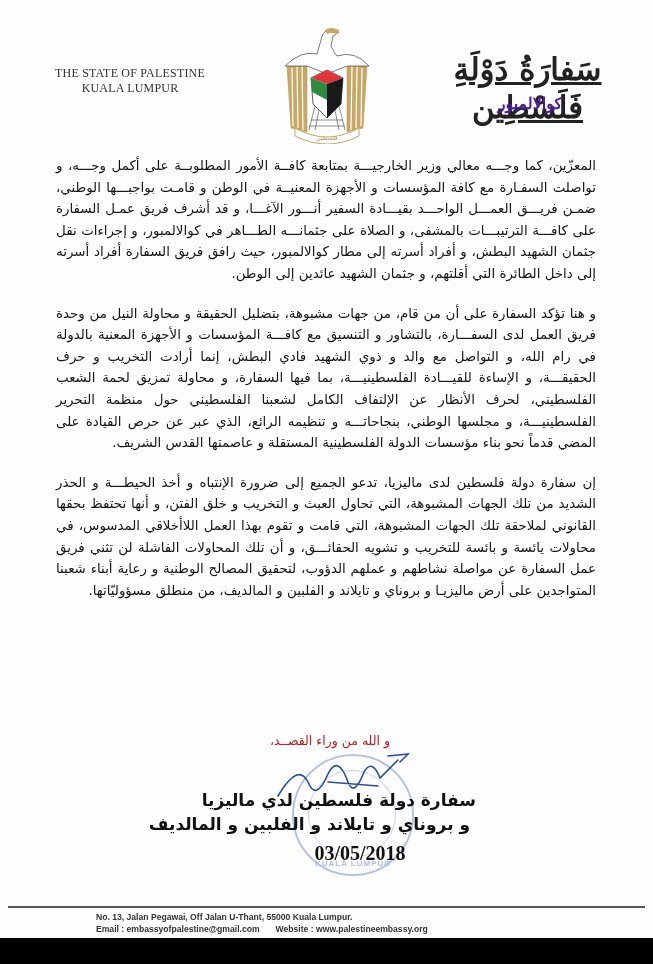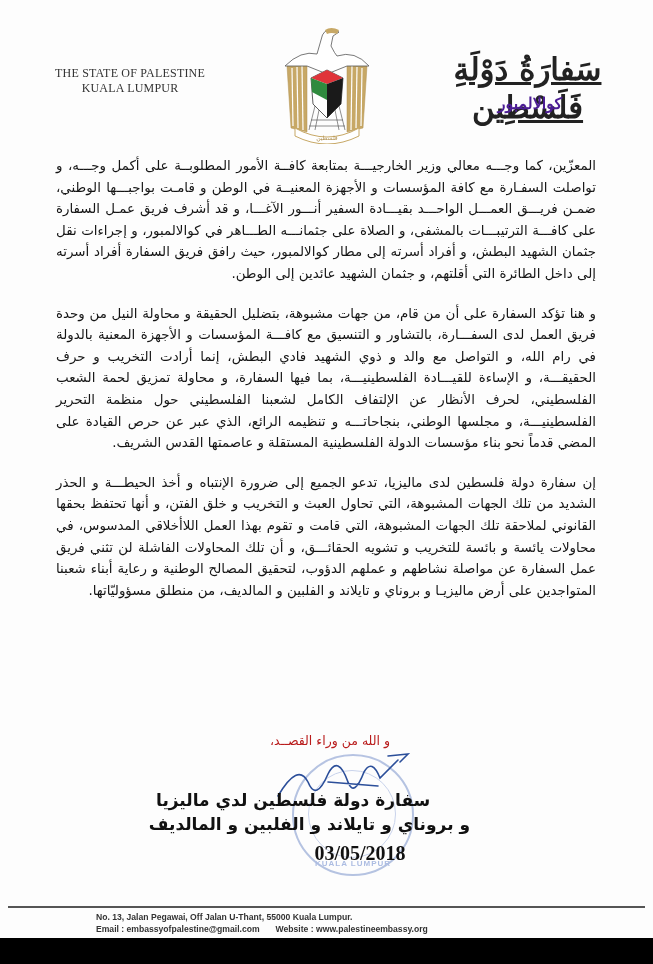--- a/index.html
+++ b/index.html
@@ -47,21 +47,21 @@
     }
     .stamp-text {
       position: absolute; left: 0; bottom: 6px; width: 100%; text-align: center; font-size: 8px;
       color: #9fb2de; letter-spacing: 1px; font-weight: bold;
     }
     .signature { position: absolute; left: 268px; top: 752px; width: 150px; height: 60px; }
     .sig-line1, .sig-line2 {
       position: absolute; width: 420px; left: 120px; text-align: center; direction: rtl;
       font-family: "DejaVu Sans", sans-serif; font-weight: bold; font-size: 17px; color: #111;
     }
-    .sig-line1 { top: 790px; left: 156px; width: 340px; text-align: left; }
+    .sig-line1 { top: 790px; left: 136px; width: 340px; text-align: right; }
     .sig-line2 { top: 814px; left: 130px; width: 340px; text-align: right; }
     .sig-date {
       position: absolute; left: 270px; top: 842px; width: 180px; text-align: center;
       font-family: "Liberation Serif", serif; font-weight: bold; font-size: 20px; color: #111;
     }
 
     
     .footer-rule { position: absolute; left: 8px; top: 906px; width: 637px; height: 2px; background: #555; }
     .footer {
       position: absolute; left: 96px; top: 911px; width: 500px; text-align: left;

